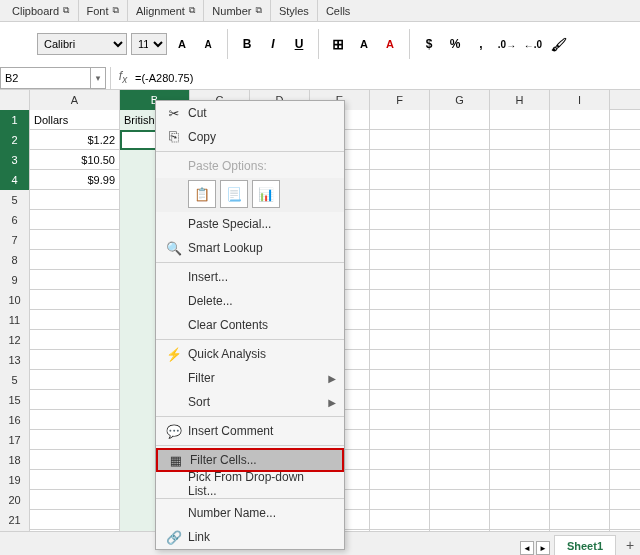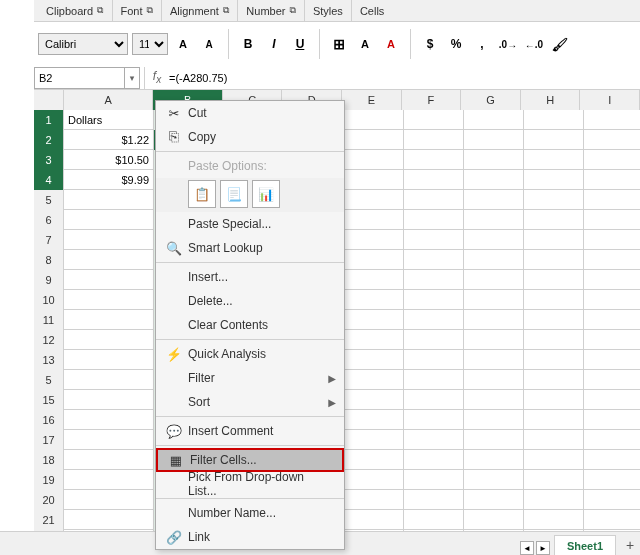--- a/index.html
+++ b/index.html
@@ -39,20 +39,21 @@
       padding: 2px 4px;
       gap: 4px;
       background: #fff;
     }
     .font-name-select {
       width: 90px;
       height: 22px;
       border: 1px solid #ababab;
       font-size: 11px;
       padding: 0 2px;
+      margin-left: 33px;
     }
     .font-size-select {
       width: 36px;
       height: 22px;
       border: 1px solid #ababab;
       font-size: 11px;
       padding: 0 2px;
     }
     .font-btn {
       width: 22px;
@@ -323,21 +324,20 @@
       align-items: center;
       justify-content: center;
       font-size: 8px;
       cursor: pointer;
     }
 
     .main-content {
       display: flex;
       flex-direction: column;
       height: 531px;
-      padding-left: 34px;
     }
   </style>
 </head>
 <body>
 
 <div class="main-content">
 
   <div class="ribbon-top">
     <div class="ribbon-top-section">
       <span>Clipboard</span>

